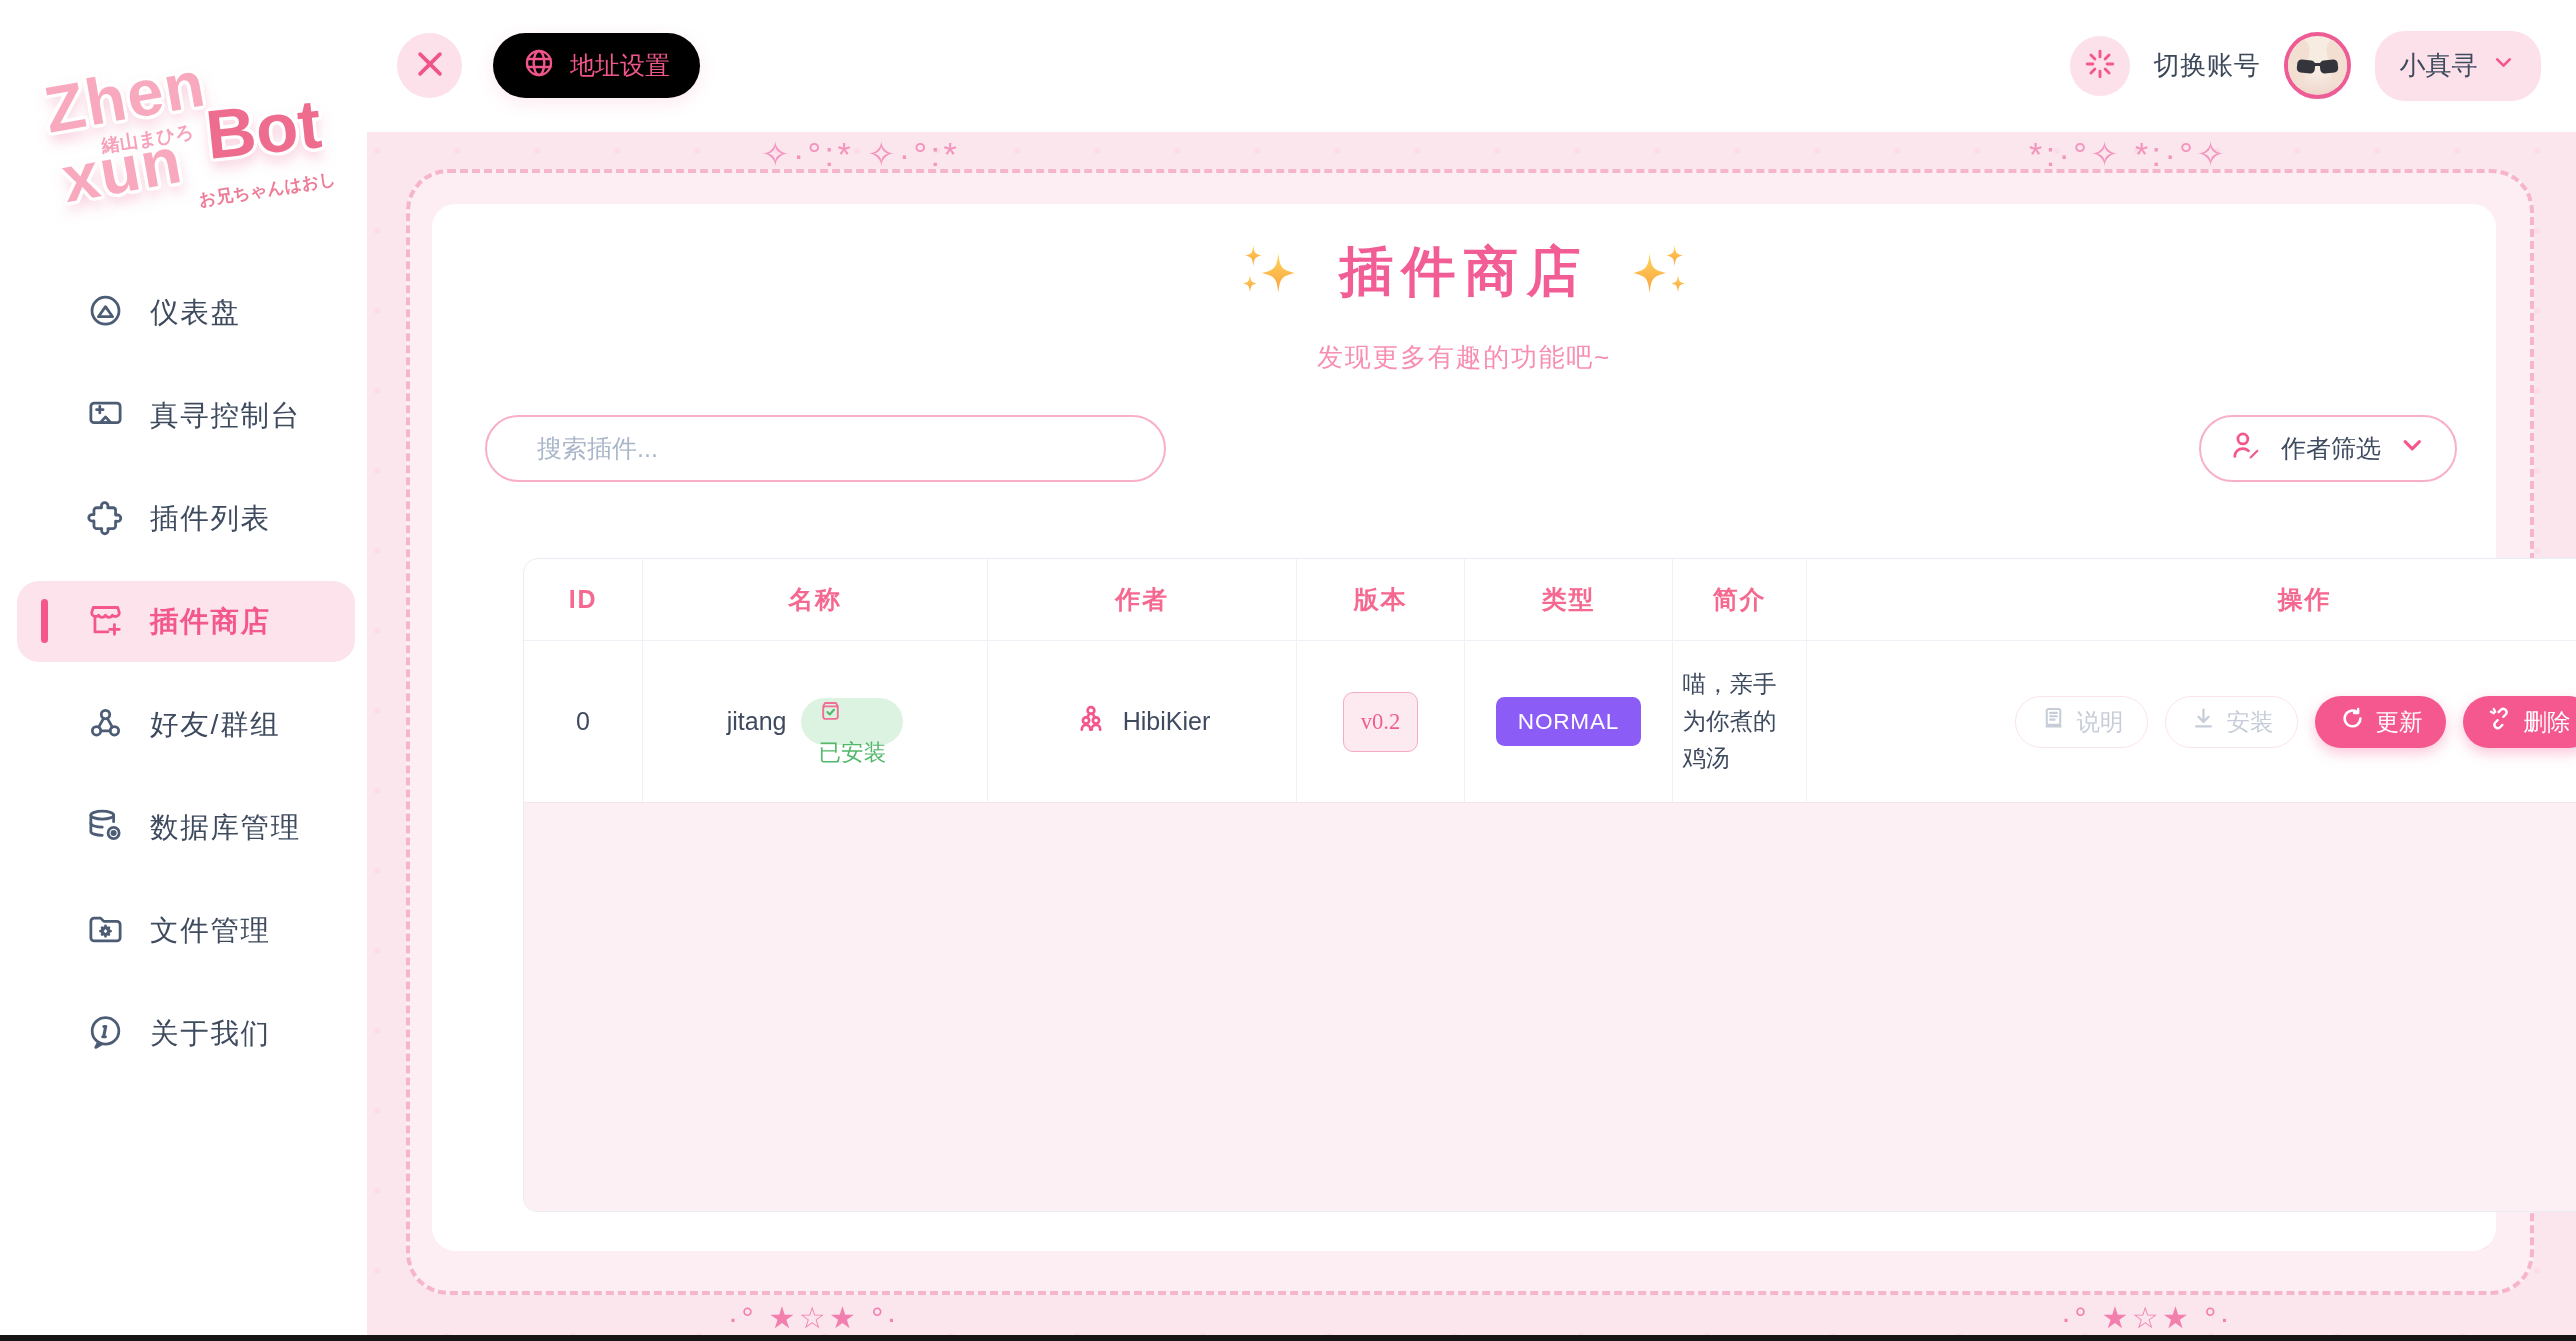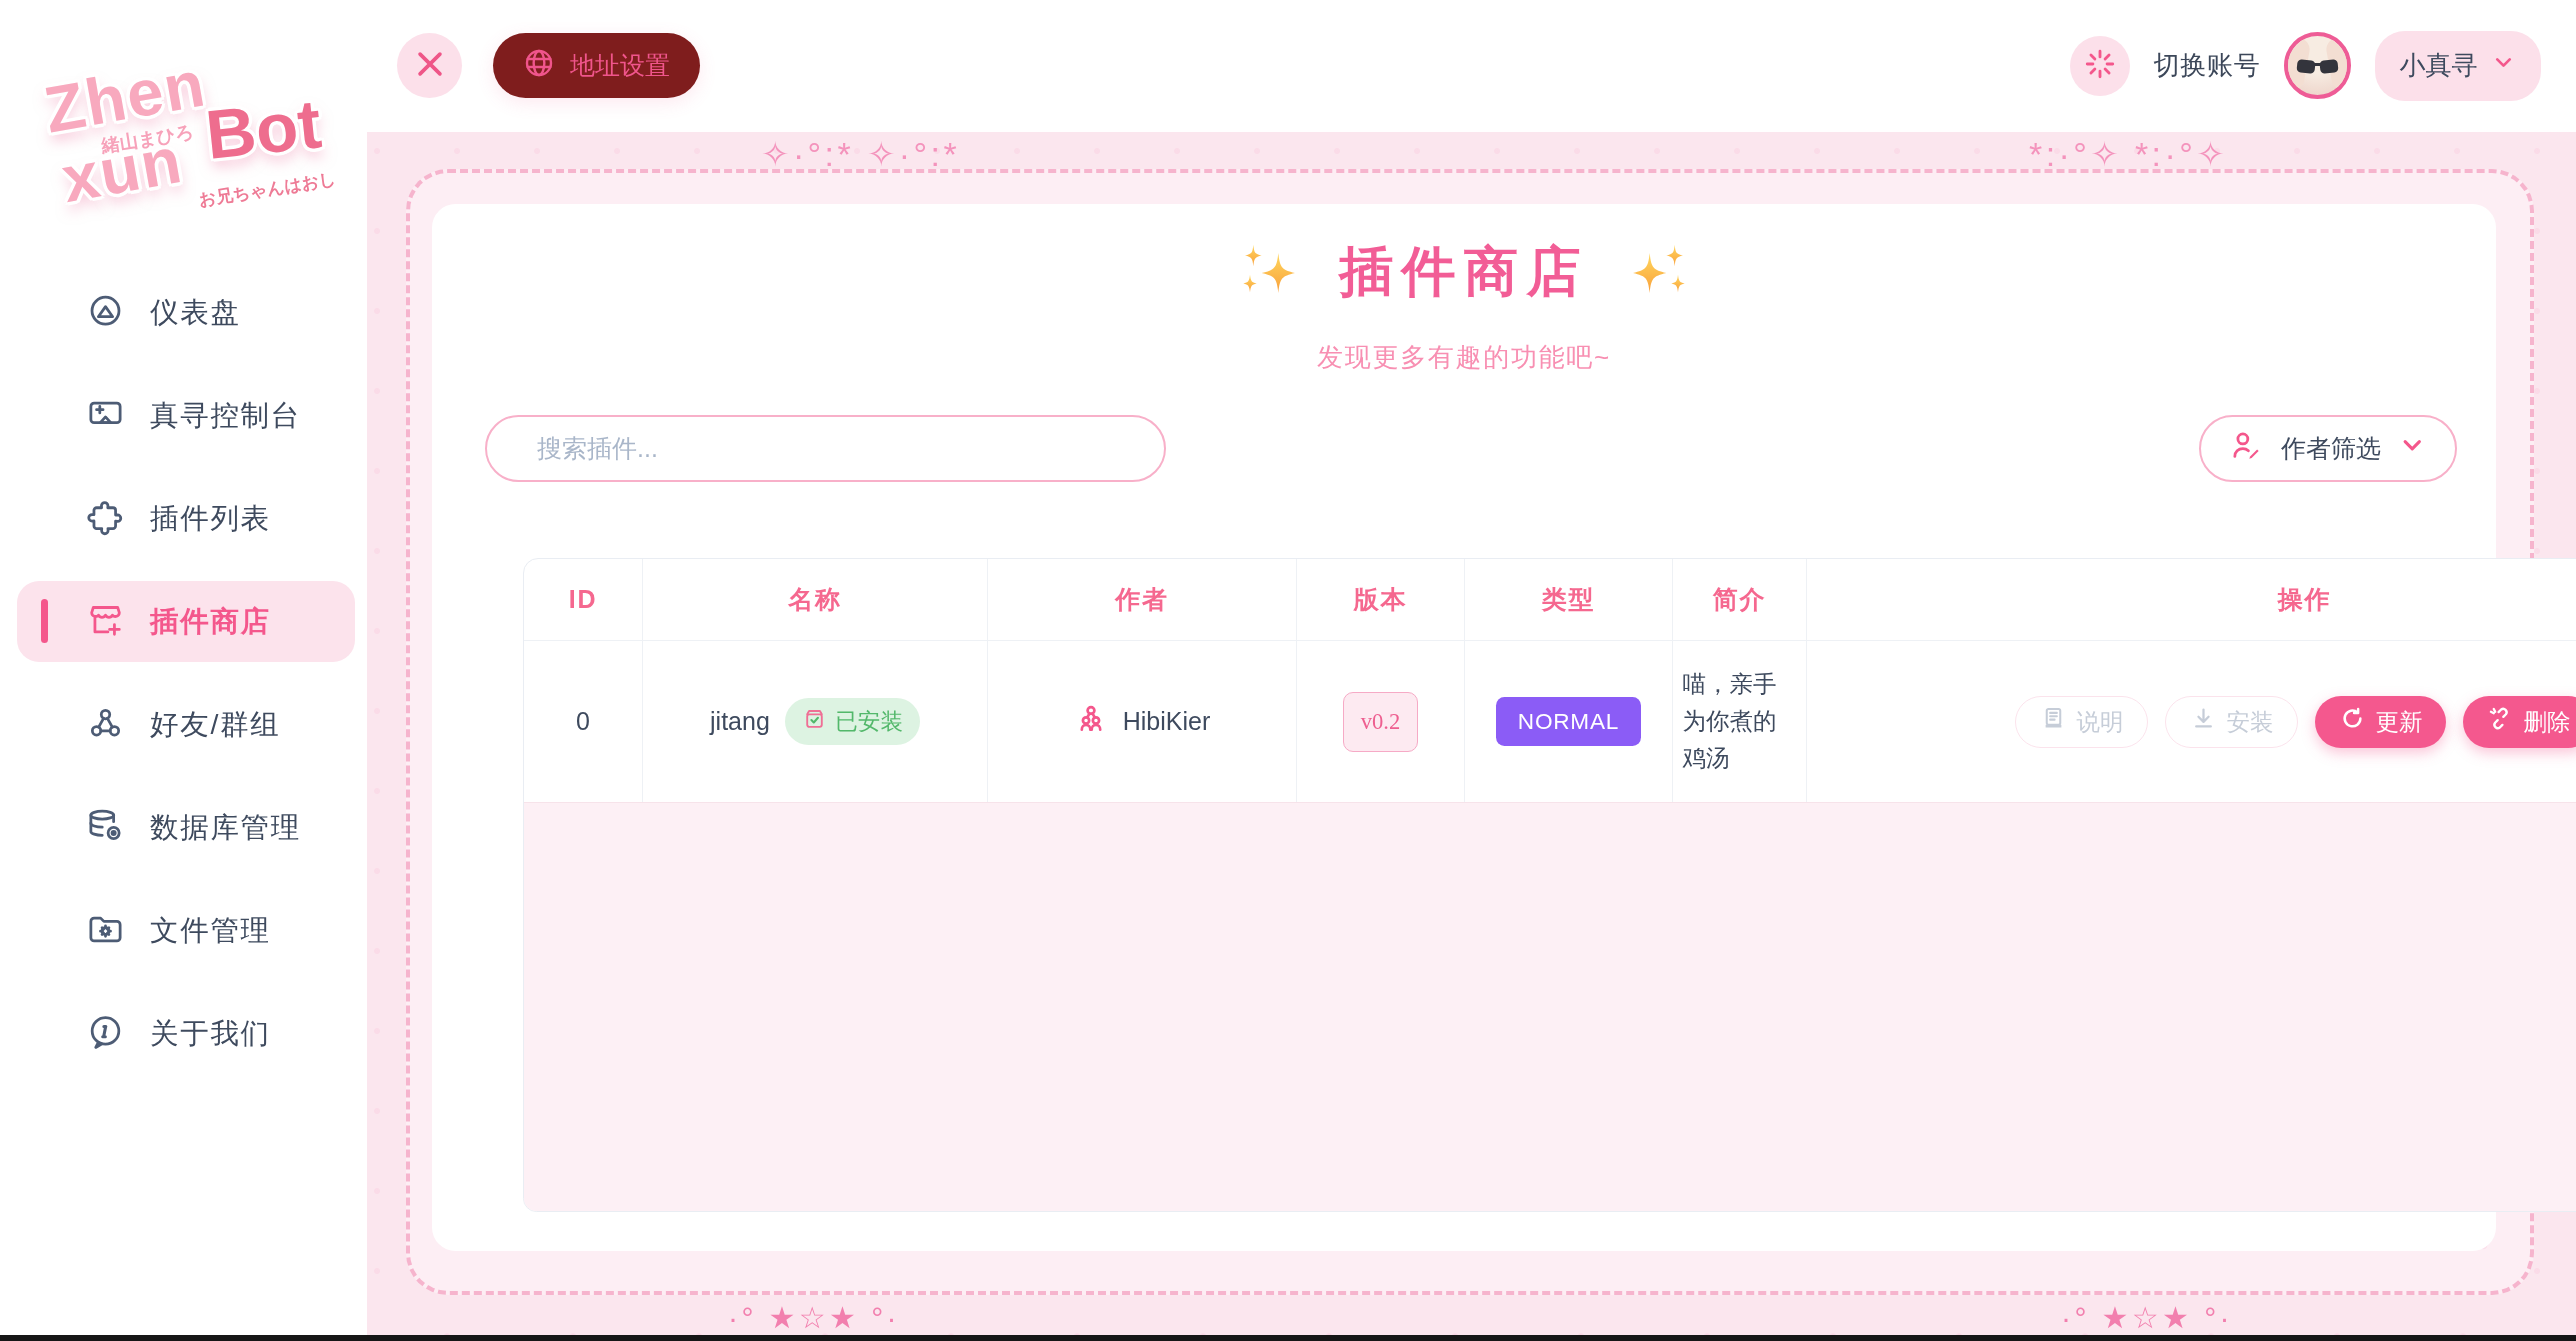--- a/index.html
+++ b/index.html
@@ -25,21 +25,21 @@
   .nav-item.active{background:#fce3ec;}
   .nav-item.active .lbl{color:#f4578c;font-weight:700;}
   .nav-item.active{color:#f4578c;}
   .nav-item.active .bar{position:absolute;left:23.5px;top:18.4px;width:7.5px;height:44px;border-radius:5px;background:#f4578c;}
 
   
   .topbar{position:absolute;left:367px;top:0;right:0;height:132px;background:#fff;z-index:5;}
   .close-btn{position:absolute;left:30px;top:33px;width:65px;height:65px;border-radius:50%;
     background:#fce0ea;display:flex;align-items:center;justify-content:center;cursor:pointer;}
   .addr-btn{position:absolute;left:126px;top:33px;height:65px;padding:0 30px;border:none;border-radius:34px;
-    background:#7f1d1d;box-shadow:0 5px 18.4px rgba(240,98,146,.14);display:flex;align-items:center;gap:15px;
+    background:#000000;box-shadow:0 5px 18.4px rgba(240,98,146,.14);display:flex;align-items:center;gap:15px;
     color:#f0558c;font-size:25px;cursor:pointer;font-family:inherit;}
   .top-right{position:absolute;right:35px;top:33px;height:65px;display:flex;align-items:center;gap:23.5px;}
   .sparkle-btn{width:60px;height:60px;border-radius:50%;background:#fce0ea;display:flex;align-items:center;justify-content:center;cursor:pointer;}
   .switch-label{font-size:26px;color:#3c4759;letter-spacing:0.8px;}
   .avatar{position:relative;width:59px;height:59px;border-radius:50%;border:4.2px solid #ee5c96;overflow:hidden;cursor:pointer;
     background:radial-gradient(circle at 50% 28%,#f7ece2 0 40%,#f1ddd3 70%,#eccfc4 100%);}
   .avatar .hairL,.avatar .hairR{position:absolute;top:1.7px;width:22px;height:52px;border-radius:11.7px;background:#f3ded2;}
   .avatar .hairL{left:-3.4px;transform:rotate(10deg);}
   .avatar .hairR{right:-3.4px;transform:rotate(-10deg);}
   .avatar .gl{position:absolute;top:23.5px;width:18.4px;height:13.4px;border-radius:4.2px;background:#33343c;}
@@ -86,21 +86,21 @@
   .t-head .cell{display:flex;align-items:center;justify-content:center;
     font-size:25px;font-weight:700;color:#f5688f;border-right:1.7px solid #eef1f5;letter-spacing:1.7px;}
   .t-head .cell:last-child{border-right:none;}
   .t-body{height:161px;border-bottom:1.7px solid #f7e3ea;}
   .t-body .cell{display:flex;align-items:center;justify-content:center;gap:15px;
     font-size:25px;color:#3e4a5e;border-right:1.7px solid #eef1f5;}
   .t-body .cell:last-child{border-right:none;justify-content:center;}
   .t-empty{height:408px;background:#fdf0f5;}
 
   .badge-installed{height:47px;padding:0 17px;border-radius:23.5px;background:#ddf3e2;color:#53b86b;
-    display:flex;align-items:center;gap:8.4px;font-size:22.6px;}
+    display:flex;gap:8.4px;font-size:22.6px;flex-direction:column;}
   .badge-version{padding:16px 17px;border-radius:10px;background:#fdeaf1;border:1.7px solid #f6aac6;color:#ee5f90;font-size:22.6px;font-family:Liberation Serif, serif;}
   .badge-type{height:49px;padding:0 22px;border-radius:8.4px;background:#8b5cf6;color:#fff;display:flex;align-items:center;font-size:22.6px;letter-spacing:0.8px;}
   .desc-text{width:114px;text-align:left;line-height:37px;font-size:23.5px;word-break:break-all;}
 
   .act{height:52px;border-radius:27px;display:flex;align-items:center;gap:10px;padding:0 23.5px;
     font-size:23.5px;border:none;cursor:pointer;font-family:inherit;}
   .act.disabled{background:#fff;border:1.7px solid #fbe3ec;color:#c6cdd8;}
   .act.primary{background:#f4588e;color:#fff;box-shadow:0 5px 13.4px rgba(244,88,142,.35);}
   .actions-wrap{display:flex;gap:17px;align-items:center;}
 

